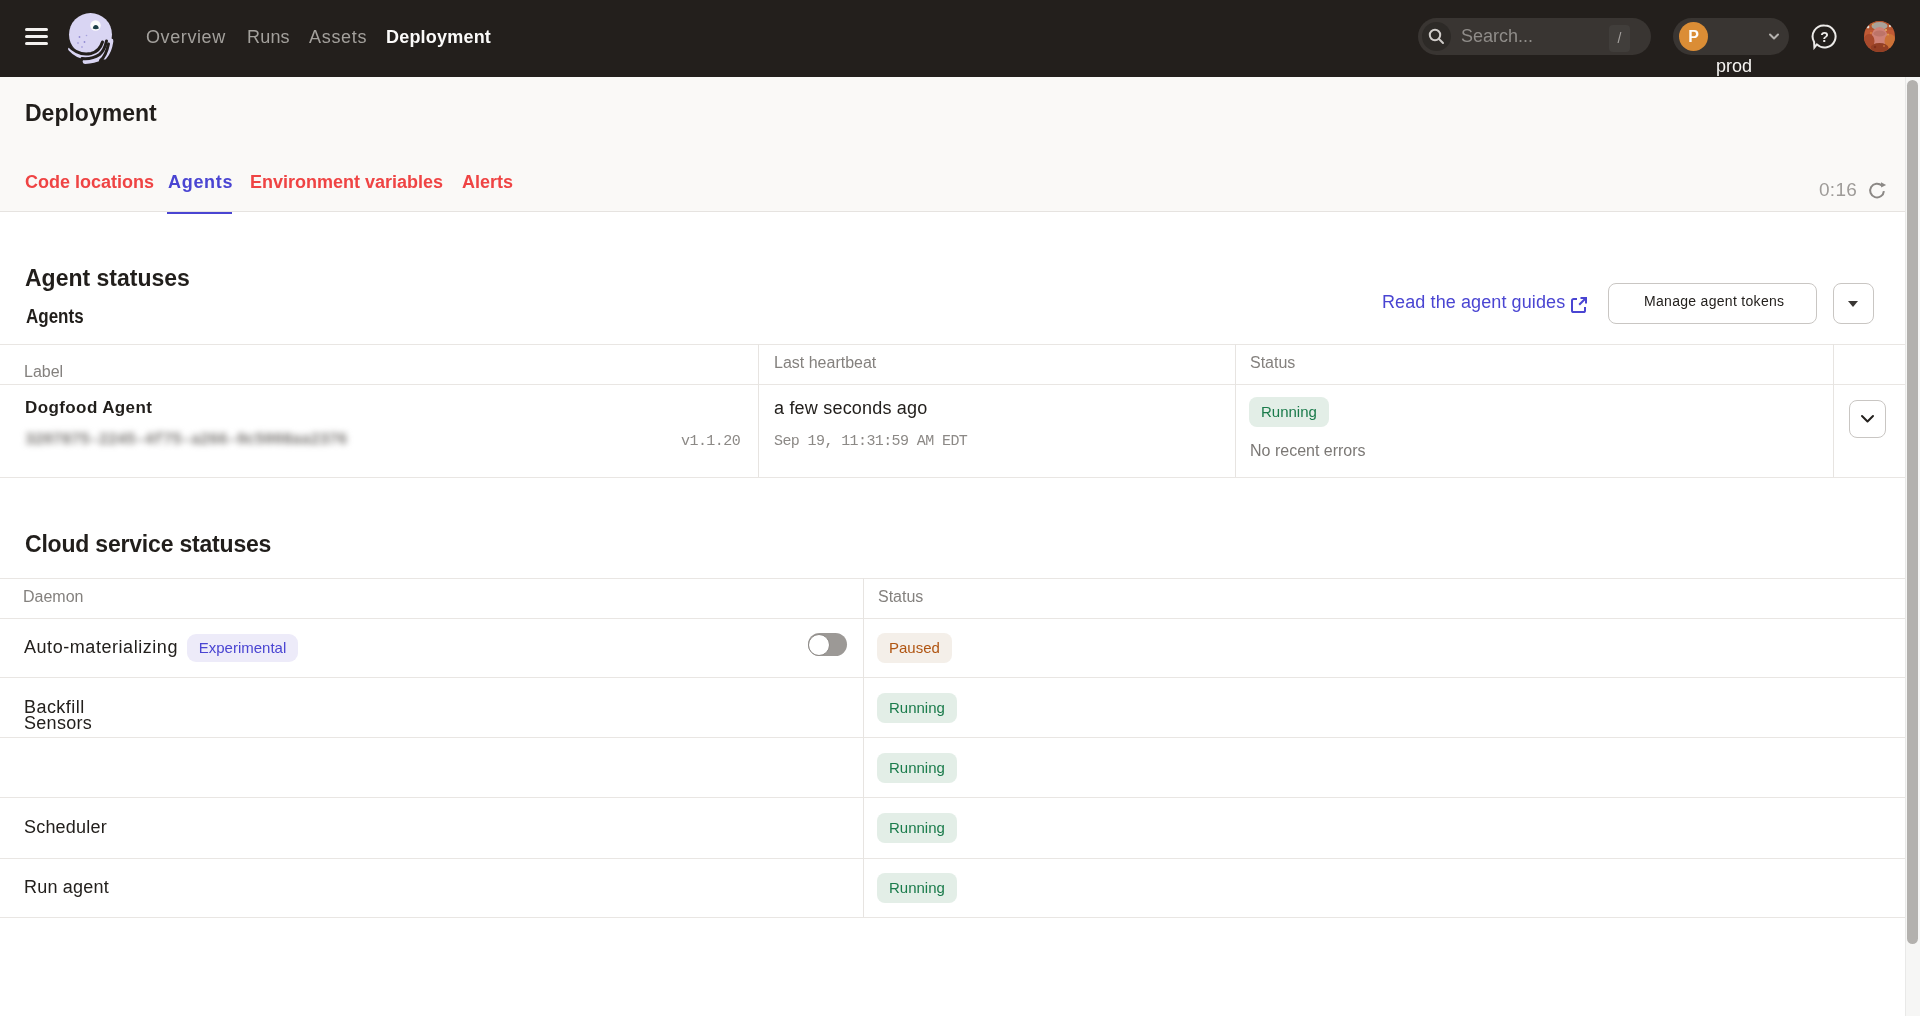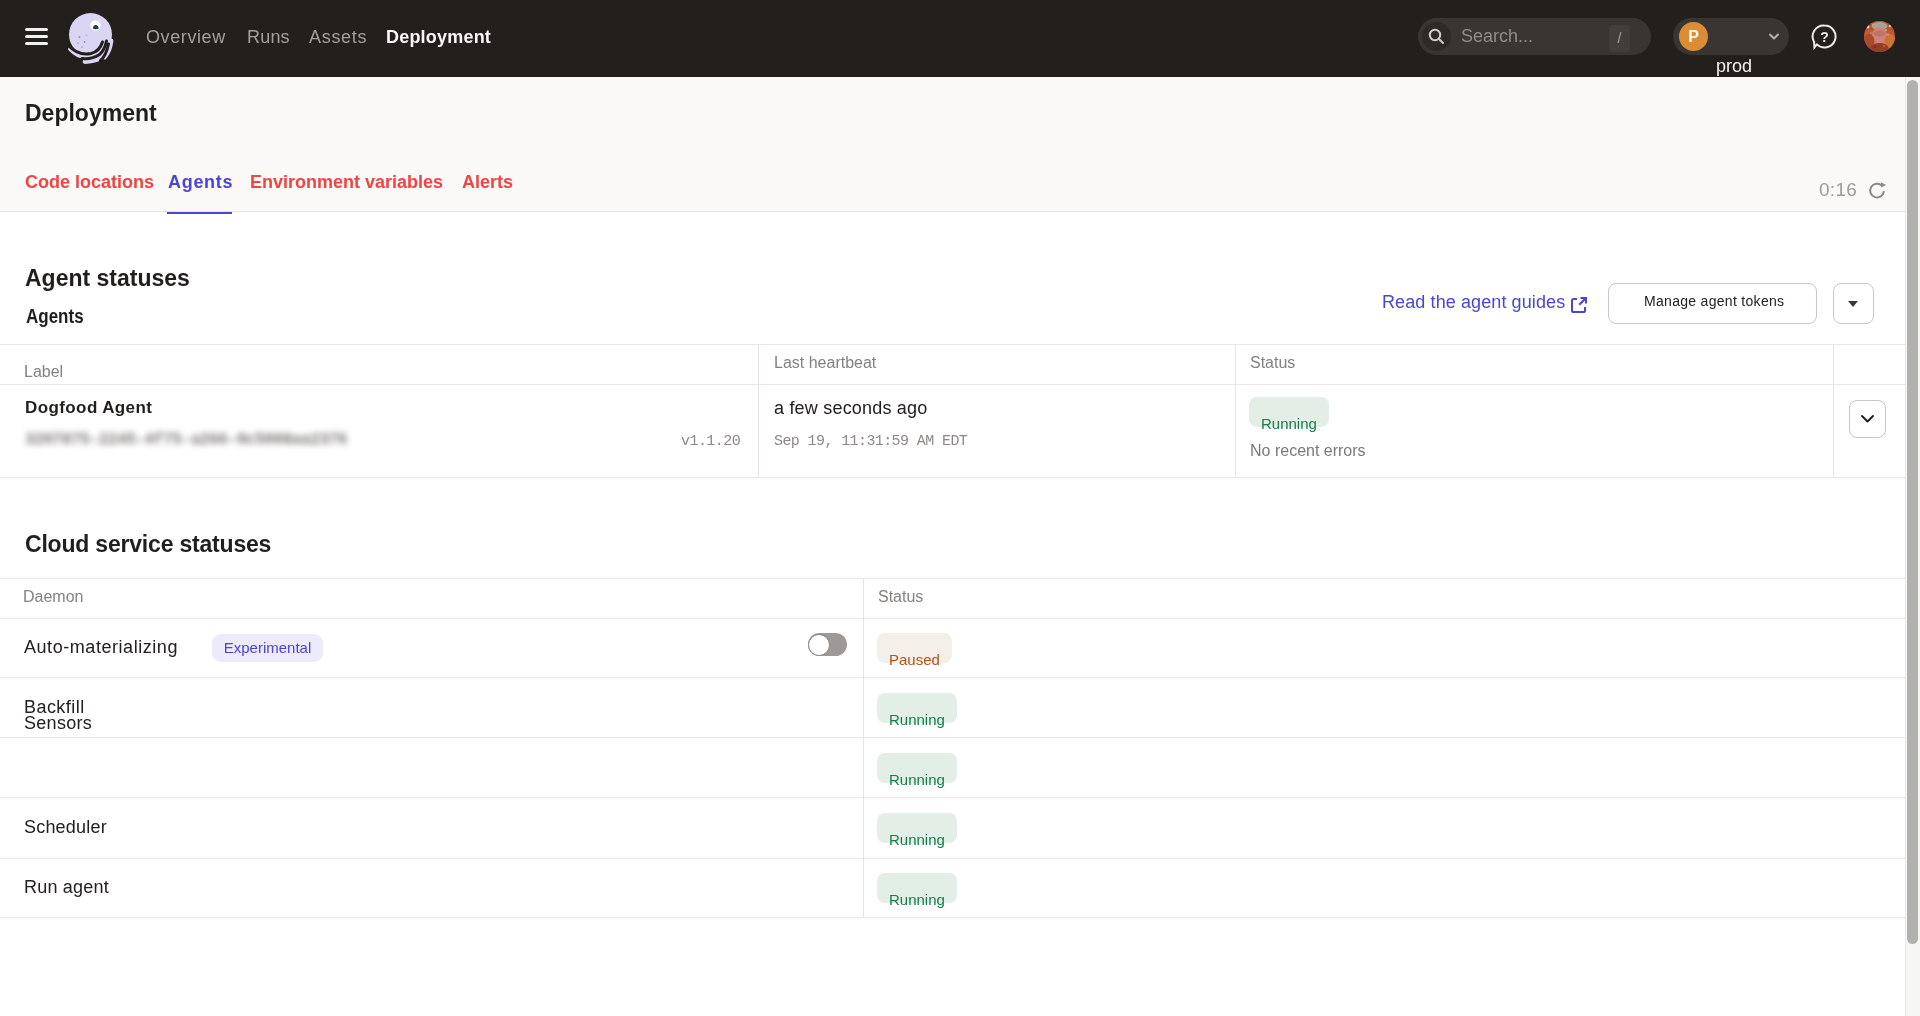--- a/index.html
+++ b/index.html
@@ -15,21 +15,21 @@
   .navlink { position:absolute; top:27px; font-size:18px; letter-spacing:0.2px; color:#a3a09c; line-height:21px; white-space:nowrap; }
   .navlink.active { color:#fbfaf9; font-weight:700; }
   .bar { position:absolute; left:25px; width:23px; height:3.4px; border-radius:2px; background:#f3f1ef; }
   .pill { position:absolute; top:18px; height:37px; background:#393532; border-radius:19px; }
 
   
   #header { position:absolute; left:0; top:77px; width:1920px; height:135px; background:#faf9f7; }
   .tab { position:absolute; top:95px; font-size:18px; font-weight:700; color:#ef4444; white-space:nowrap; }
 
   
-  .chip { position:absolute; height:30px; line-height:30px; border-radius:8px; padding:12px 12px; font-size:15px; white-space:nowrap; }
+  .chip { position:absolute; height:30px; line-height:30px; border-radius:8px; padding:0 12px; font-size:15px; white-space:nowrap; }
   .chip.green { background:#e3eee7; color:#1a7b4b; }
   .chip.orange { background:#f4efe9; color:#b05512; }
 
   .btn { position:absolute; background:#ffffff; border:1px solid #c9c6c3; border-radius:8px; }
   .mono { font-family:"Liberation Mono", monospace; }
 </style>
 </head>
 <body>
 <div id="app">
 
@@ -82,21 +82,21 @@
   <div class="hline" style="left:0; top:737px; width:1905px;"></div>
   <div class="hline" style="left:0; top:797px; width:1905px;"></div>
   <div class="hline" style="left:0; top:858px; width:1905px;"></div>
   <div class="hline" style="left:0; top:917px; width:1905px;"></div>
   <div class="vline" style="left:863px; top:578px; height:339px;"></div>
 
   <div class="abs" style="left:23px; top:588px; font-size:16px; color:#84817e;">Daemon</div>
   <div class="abs" style="left:878px; top:588px; font-size:16px; color:#84817e;">Status</div>
 
   <div class="abs" style="left:24px; top:637px; font-size:18px; letter-spacing:0.55px; color:#23201d;">Auto-materializing</div>
-  <div class="abs" style="left:187px; top:634px; width:111px; height:28px; background:#edebf9; border-radius:9px; text-align:center; line-height:28px; font-size:15px; color:#4a45d2;margin-left:25px;">Experimental</div>
+  <div class="abs" style="left:187px; top:634px; width:111px; height:28px; background:#edebf9; border-radius:9px; text-align:center; line-height:28px; font-size:15px; color:#4a45d2;">Experimental</div>
   <div class="abs" style="left:808px; top:633px; width:39px; height:23px; background:#9c9996; border-radius:12px;">
     <div style="position:absolute; left:0px; top:0.5px; width:22px; height:22px; background:#ffffff; border:1px solid #8a8784; border-radius:50%;"></div>
   </div>
   <div class="chip orange" style="left:877px; top:633px;">Paused</div>
 
   <div class="abs" style="left:24px; top:697px; font-size:18px; letter-spacing:0.45px; color:#23201d;">Backfill</div>
   <div class="chip green" style="left:877px; top:693px;">Running</div>
 
   <div class="abs" style="left:24px; top:713px; font-size:18px; letter-spacing:0.3px; color:#23201d;">Sensors</div>
   <div class="chip green" style="left:877px; top:753px;">Running</div>

